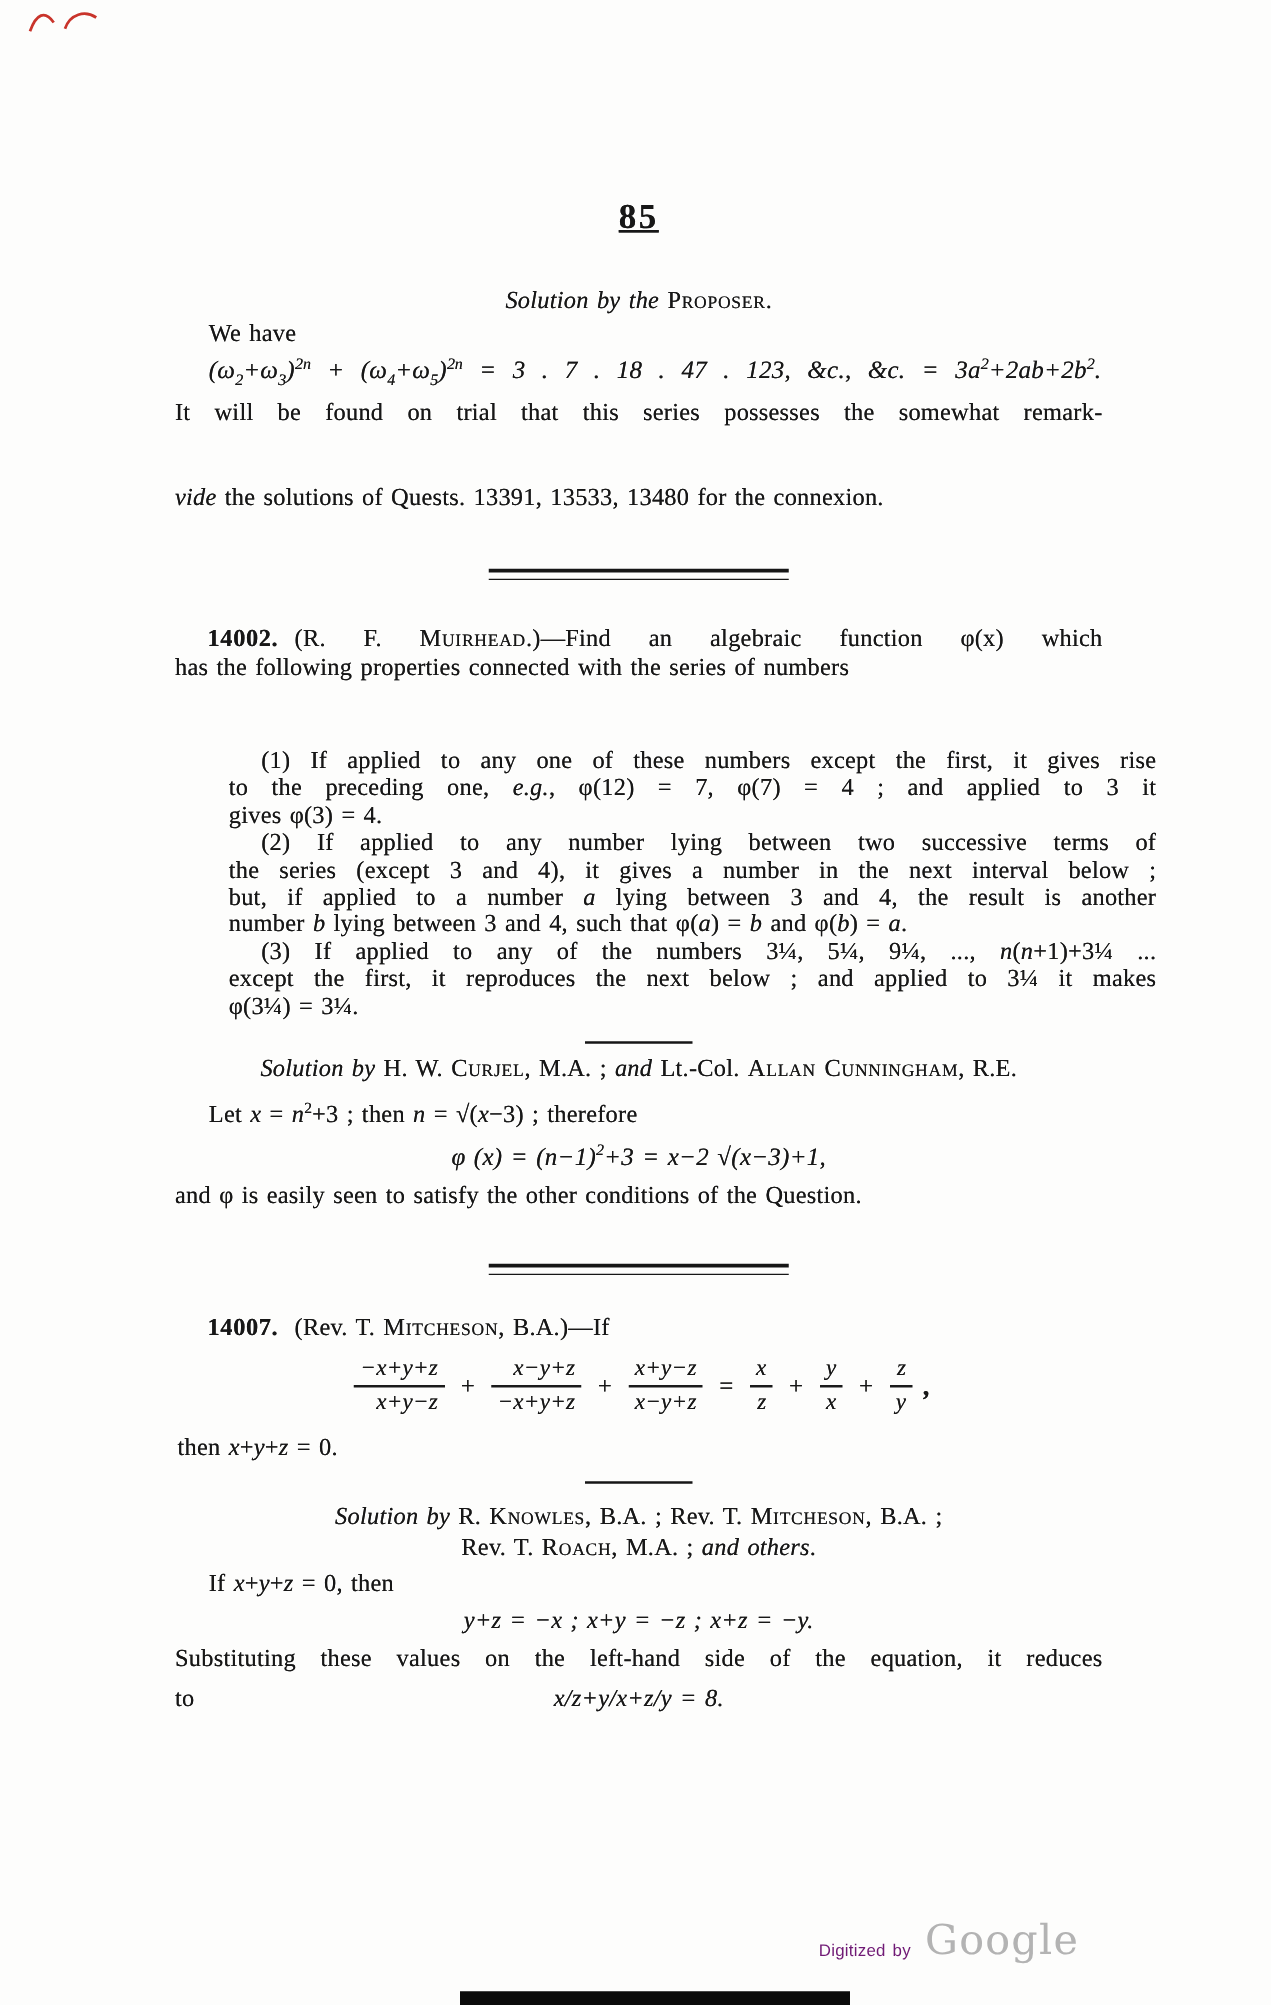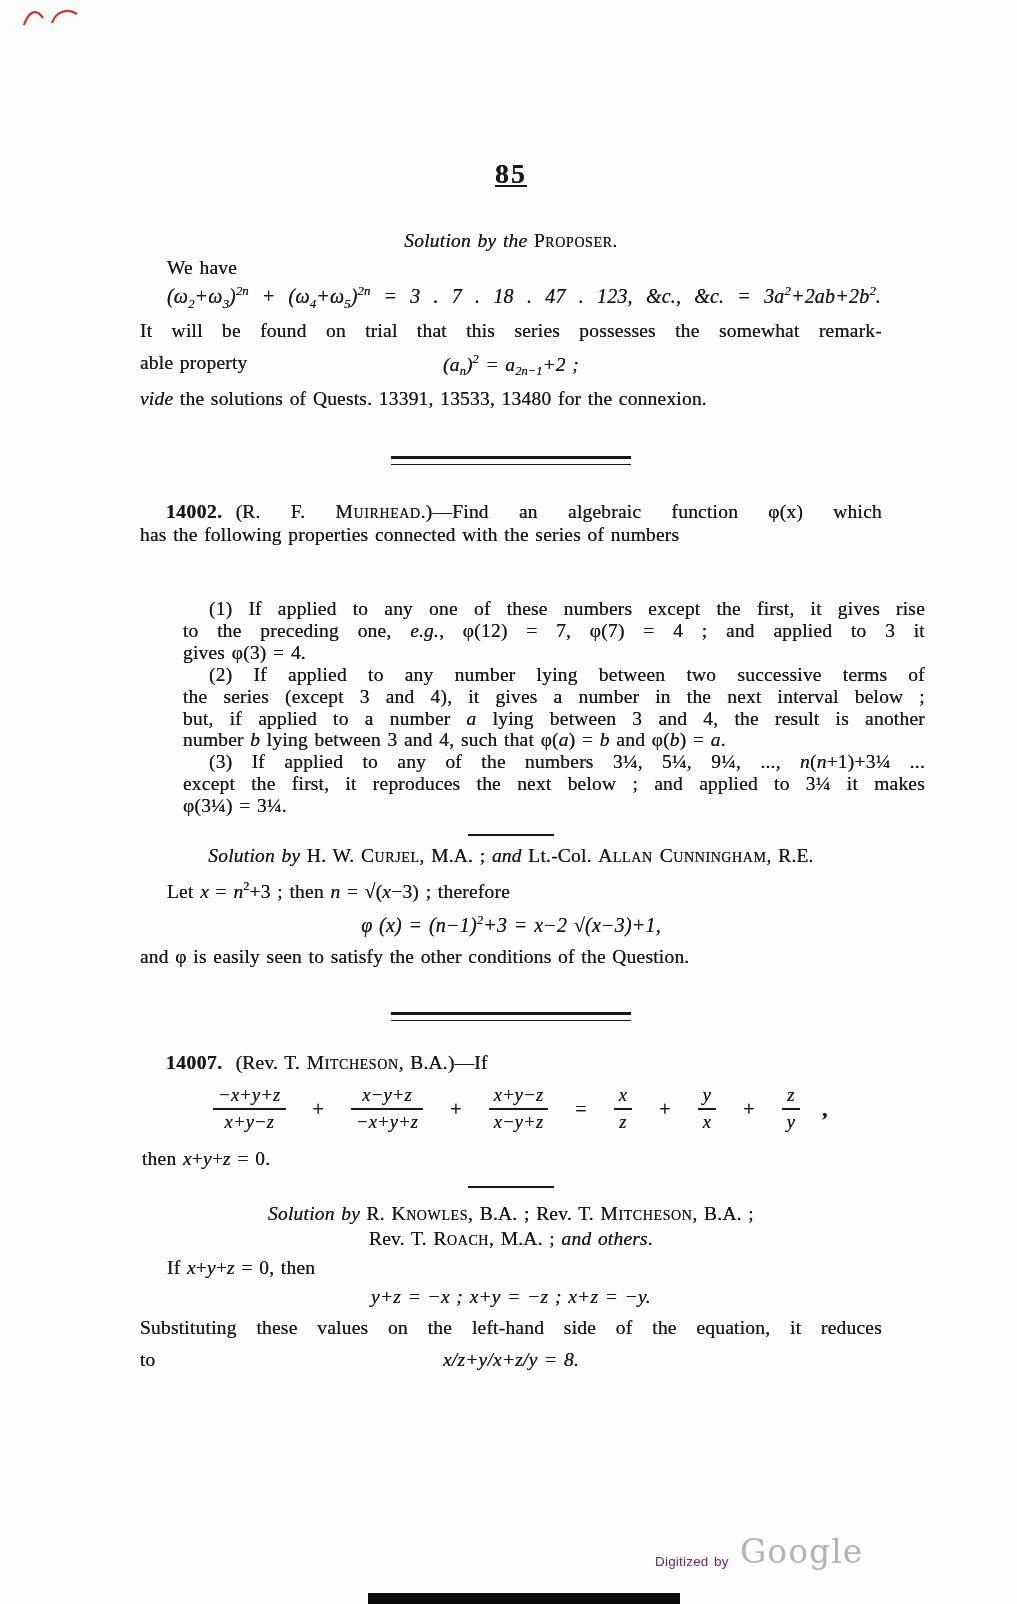--- a/index.html
+++ b/index.html
@@ -22,21 +22,21 @@
   sub{font-size:64%;vertical-align:sub;letter-spacing:0;}
   .qnum{font-weight:700;margin-right:13px;letter-spacing:.5px;}
   .pagenum{font-weight:700;font-size:28px;letter-spacing:2px;}
   .lines{line-height:21.9px;}
   .st-lines{line-height:23px;}
   .rule-wrap{text-align:center;}
   .dbl-rule{display:inline-block;width:240px;height:5px;
     border-top:3px solid #161616;border-bottom:1.5px solid #161616;}
   .short-rule{display:inline-block;width:86px;height:0;border-top:2px solid #161616;}
   .eq-row{display:flex;align-items:center;justify-content:center;font-size:18.5px;}
-  .frac{display:inline-block;text-align:center;vertical-align:middle;margin:0 20px;}
+  .frac{display:inline-block;text-align:right;vertical-align:middle;margin:0 6px;}
   .fnum{display:block;padding:0 5px 2px;border-bottom:2px solid #1a1a1a;}
   .fden{display:block;padding:2px 5px 0;}
   .op{margin:0 7px;font-size:20px;font-style:normal;}
   .eq-comma{font-size:22px;font-weight:700;margin-left:3px;}
   .overlay-line{position:absolute;left:0;width:100%;text-align:center;top:0;}
   .watermark{color:#b7b7b7;text-shadow:none;}
   .wm-prefix{font-family:"Liberation Sans","DejaVu Sans",sans-serif;font-size:13.5px;color:#701a75;}
   .wm-logo{font-family:"DejaVu Serif",serif;font-size:33px;color:#b3b3b3;letter-spacing:1px;}
   .scan-bar{position:absolute;left:368px;top:1593px;width:312px;height:11px;background:#0b0b0b;}
   .pen-marks{position:absolute;left:18px;top:1px;}
@@ -50,24 +50,20 @@
     <path d="M6,24 C11,10 18,7 25,17" stroke="#c9342b" stroke-width="2.2" fill="none"></path>
     <path d="M34,22 C38,10 50,7 59,13" stroke="#c9342b" stroke-width="2.2" fill="none"></path>
   </svg>
 
   <div class="blk col center pagenum" style="top:158px;text-decoration:underline;">85</div>
 
   <div class="blk col center" style="top:230px;"><em>Solution by the</em> <span class="sc">Proposer</span>.</div>
   <div class="blk" style="top:257px;left:167px;">We have</div>
   <div class="blk math jline" style="top:284px;left:167px;width:714px;font-size:20px;">(ω<sub>2</sub>+ω<sub>3</sub>)<sup>2n</sup> + (ω<sub>4</sub>+ω<sub>5</sub>)<sup>2n</sup> = 3 . 7 . 18 . 47 . 123, &amp;c., &amp;c. = 3a<sup>2</sup>+2ab+2b<sup>2</sup>.</div>
   <div class="blk col jline" style="top:320px;">It will be found on trial that this series possesses the somewhat remark-</div>
-  <div class="blk col" style="top:352px;height:24px;">
-    <span style="position:absolute;left:0;">able property</span>
-    <span class="overlay-line math">(a<sub>n</sub>)<sup>2</sup> = a<sub>2n−1</sub>+2 ;</span>
-  </div>
   <div class="blk col" style="top:388px;"><em>vide</em> the solutions of Quests. 13391, 13533, 13480 for the connexion.</div>
 
   <div class="blk col rule-wrap" style="top:448px;">
     <span class="dbl-rule"></span>
   </div>
 
   <div class="blk col st-lines" style="top:500px;">
     <div class="jline ind">
       <span class="qnum">14002.</span><span>(R. F. <span class="sc">Muirhead</span>.)—Find an algebraic function φ(x) which</span>
     </div>

